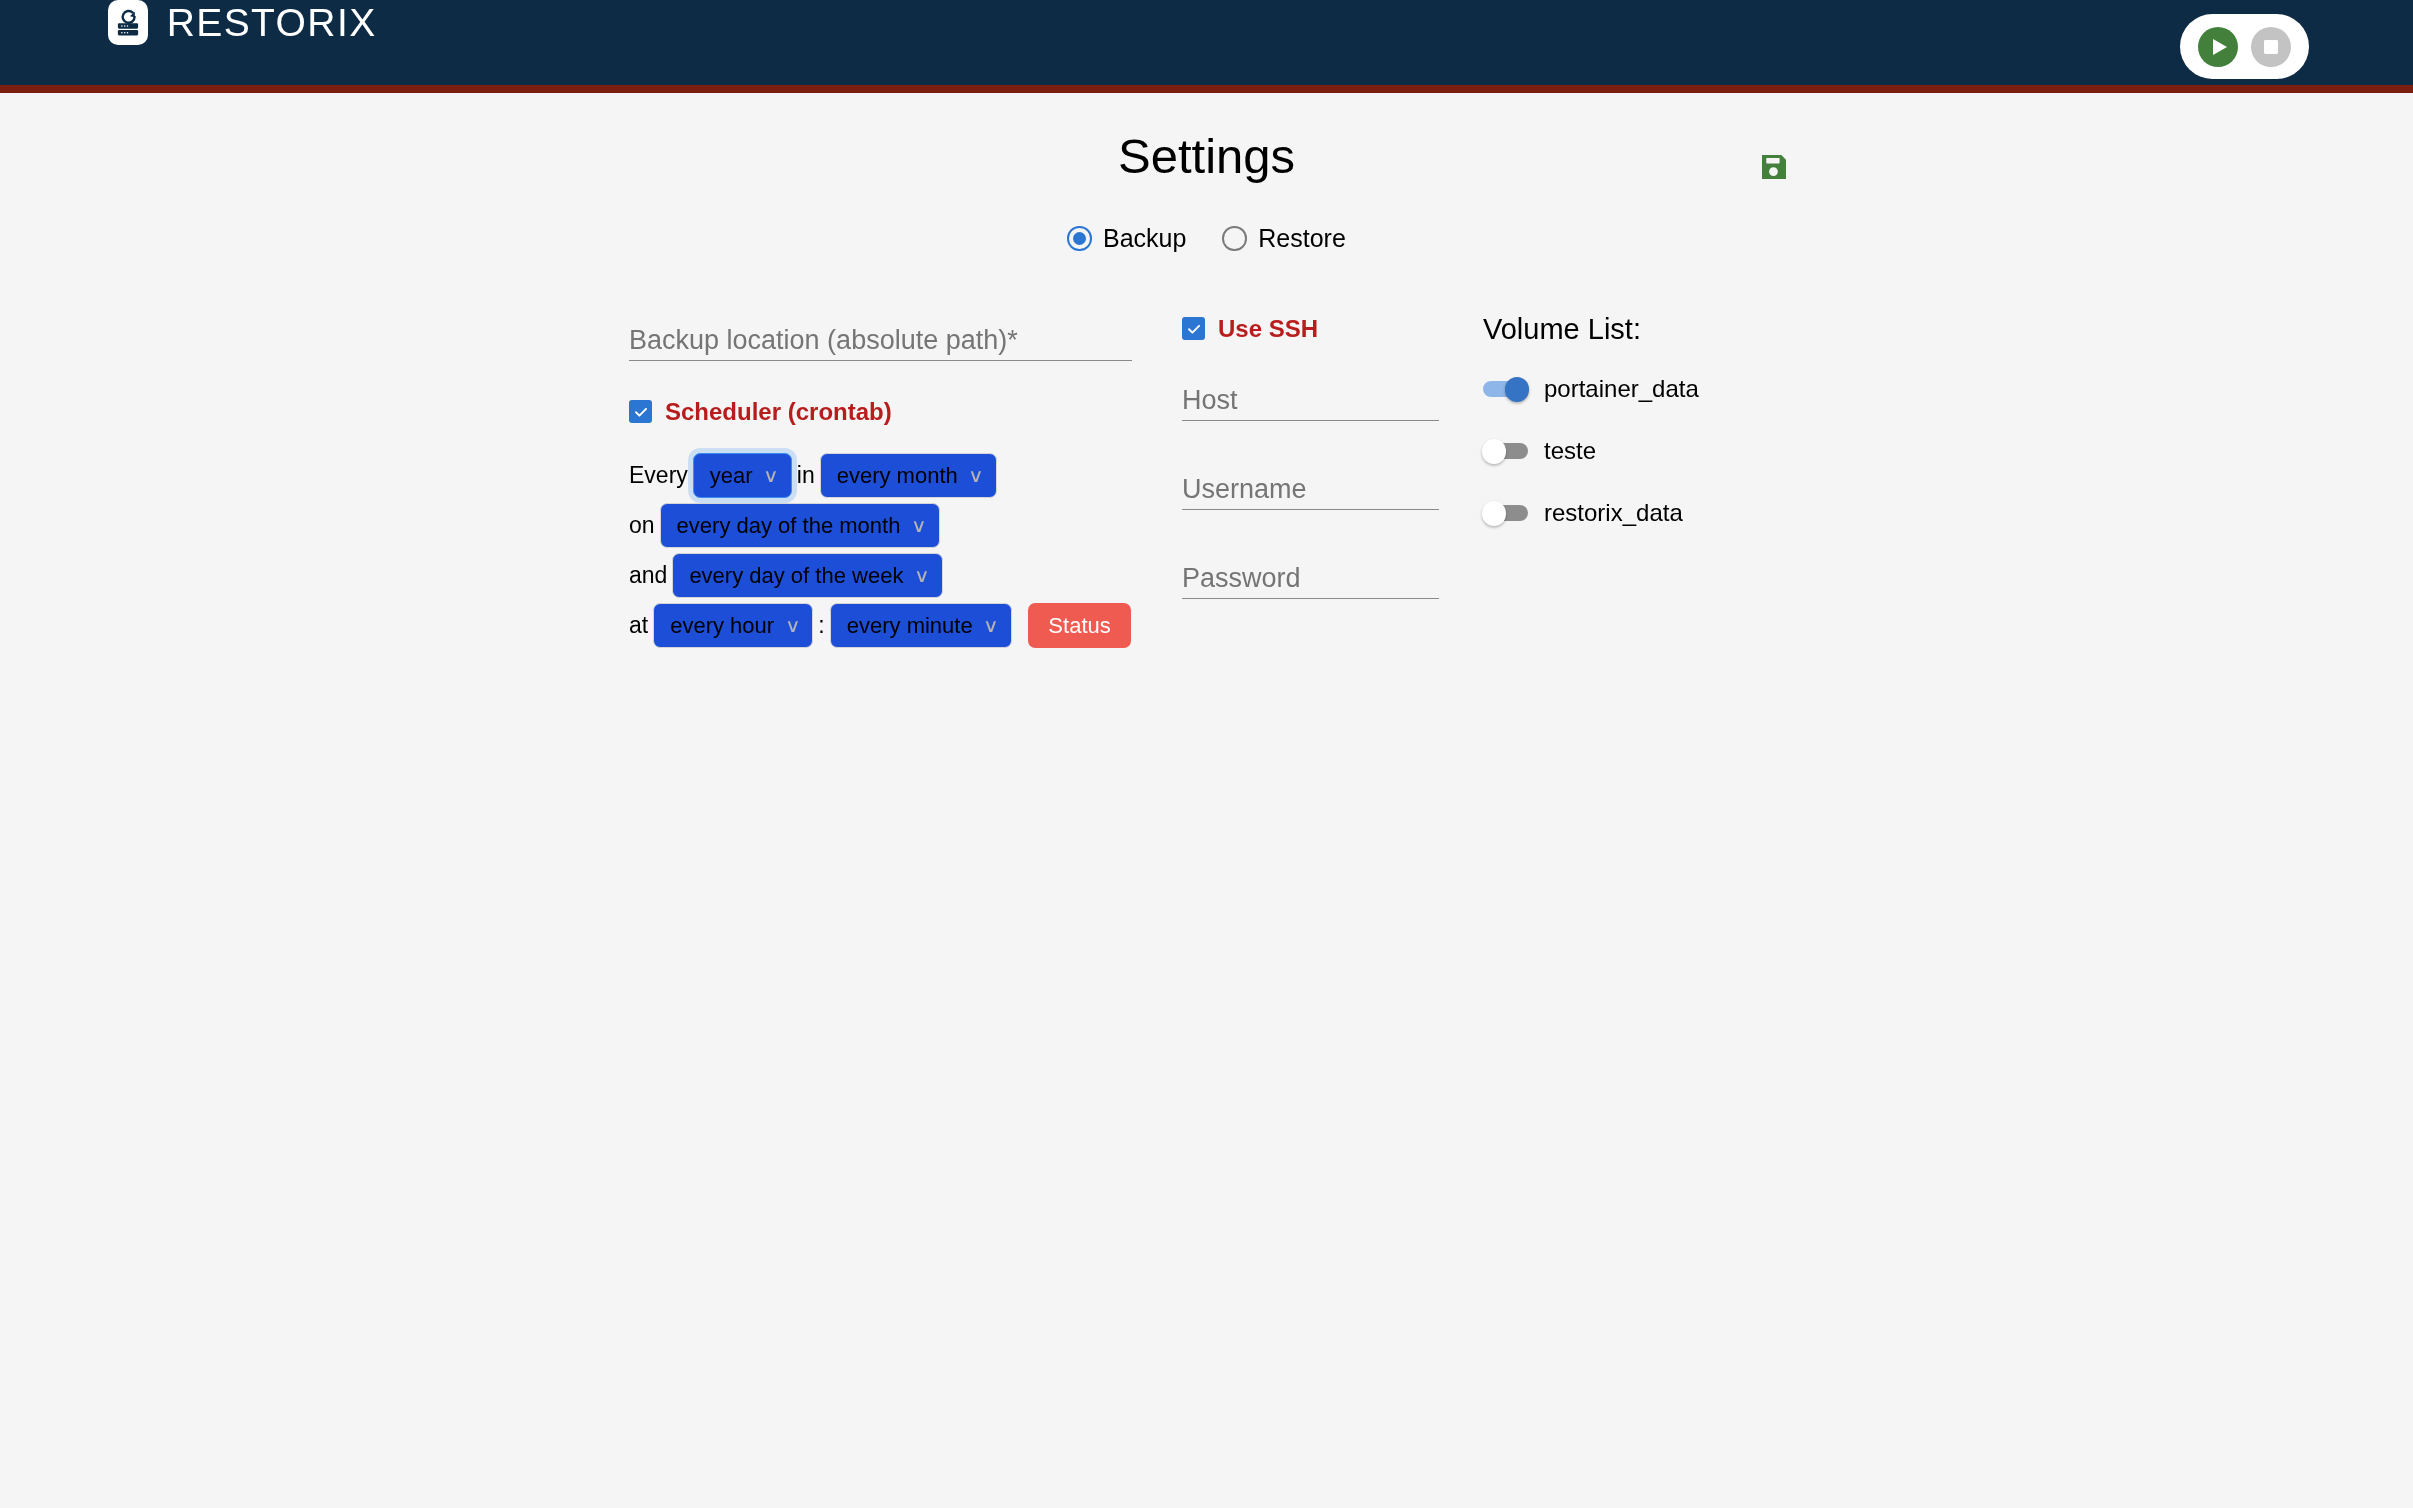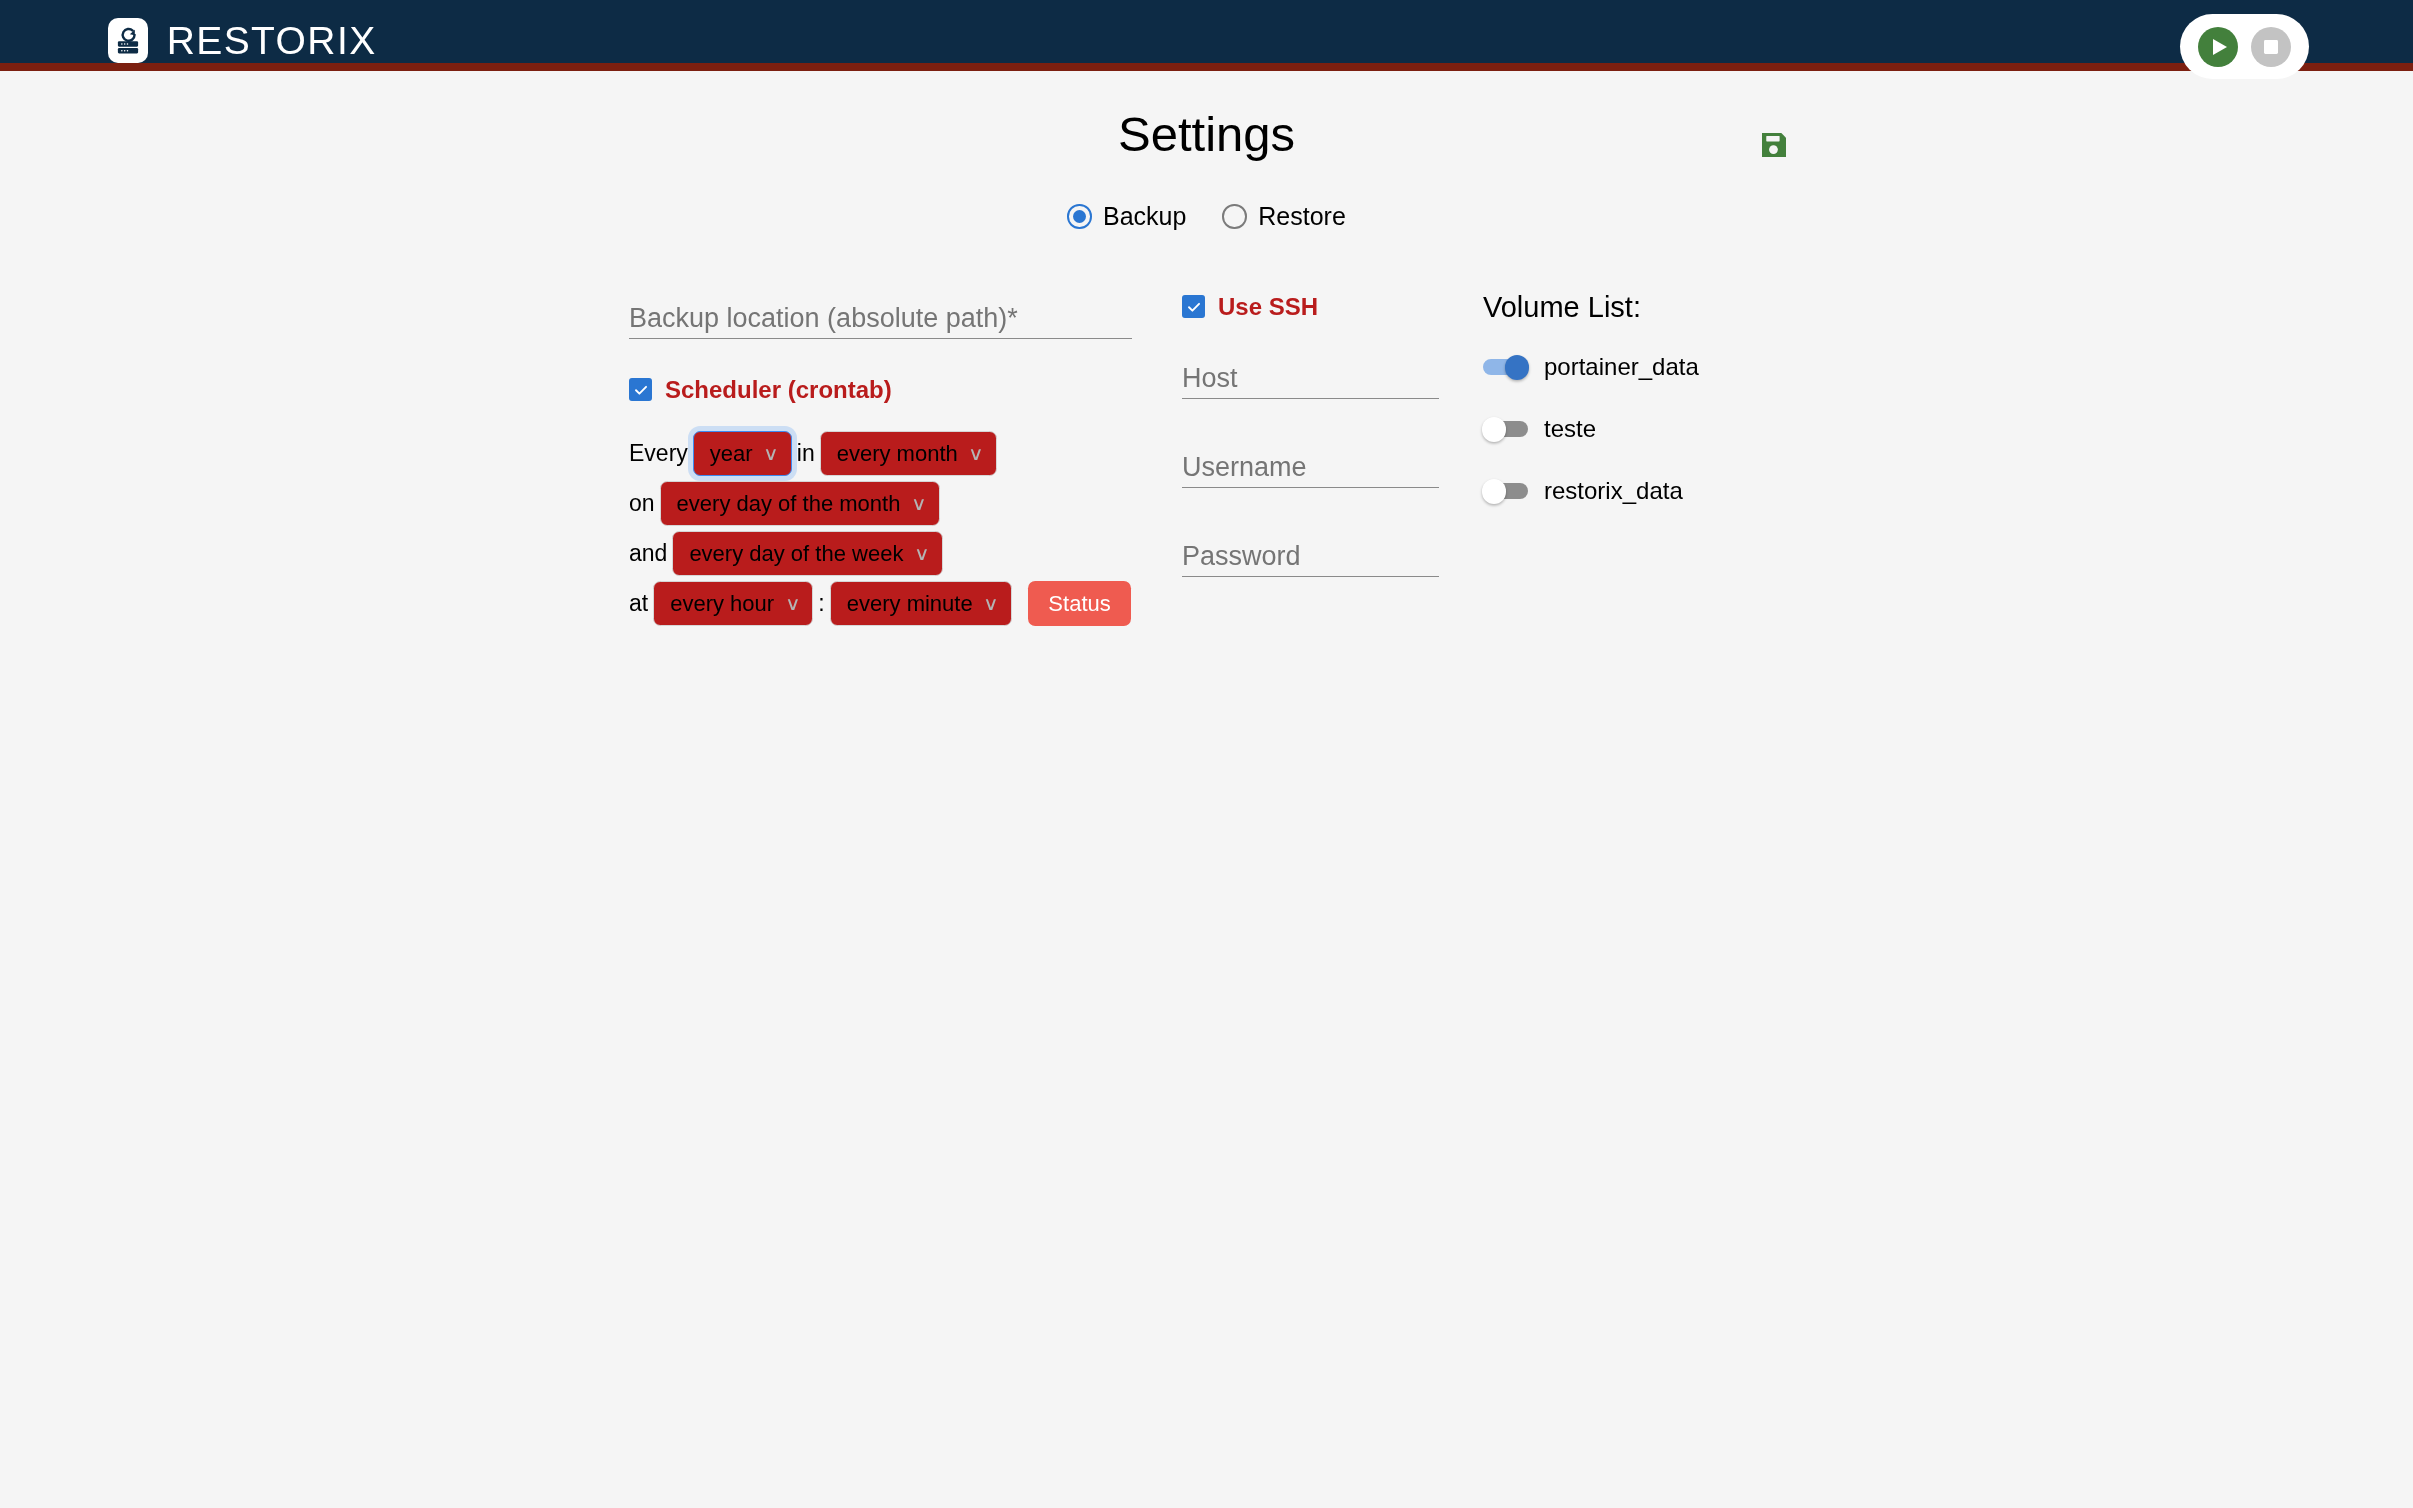--- a/index.html
+++ b/index.html
@@ -10,25 +10,25 @@
     height: 1508px;
     background: #f5f5f5;
     font-family: "Liberation Sans", sans-serif;
     color: #111;
     overflow: hidden;
   }
 
   
   .app-header {
     position: relative;
-    height: 71px;
+    height: 93px;
     background: #0d2b45;
     border-bottom: 8.6px solid #7c1f10;
     display: flex;
-    align-items: flex-end;
+    align-items: flex-start;
     padding: 0 0 0 0;
   }
   .brand {
     display: flex;
     align-items: center;
     gap: 18.7px;
     margin-left: 108px;
   }
   .brand-logo {
     width: 40px;
@@ -237,21 +237,21 @@
   }
   .cron-word {
     font-size: 23px;
     color: #000;
     line-height: 1;
   }
   .sel {
     display: inline-flex;
     align-items: center;
     gap: 11.5px;
-    background: #b91c1c;
+    background: #1d4ed8;
     border: 1.4px solid #d6d6d6;
     border-radius: 7.2px;
     height: 45px;
     padding: 0 13px 0 16px;
     font-size: 22px;
     color: #000;
     cursor: pointer;
     white-space: nowrap;
   }
   .sel.focused {

